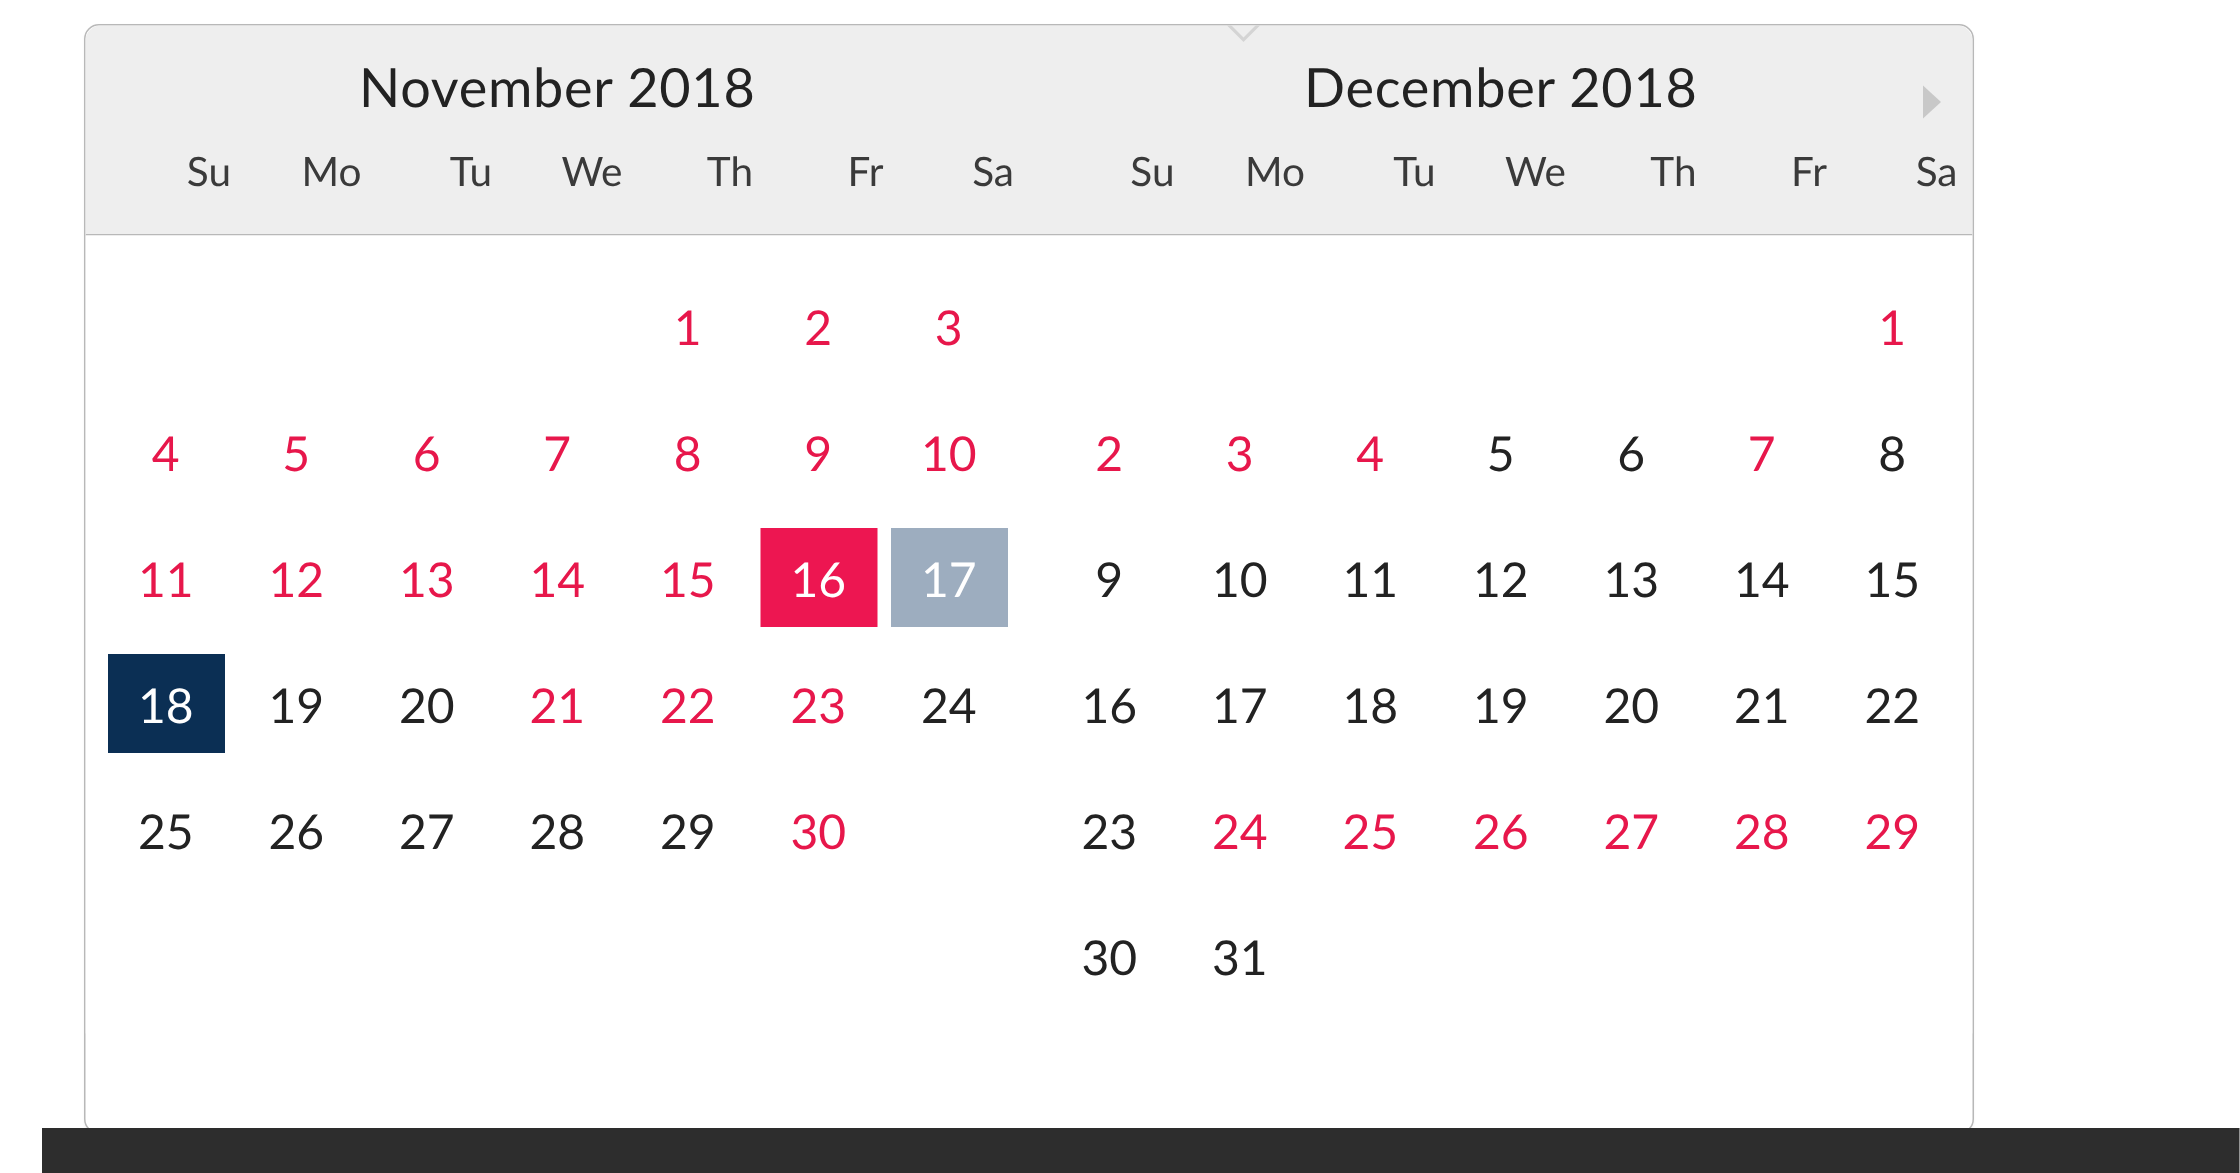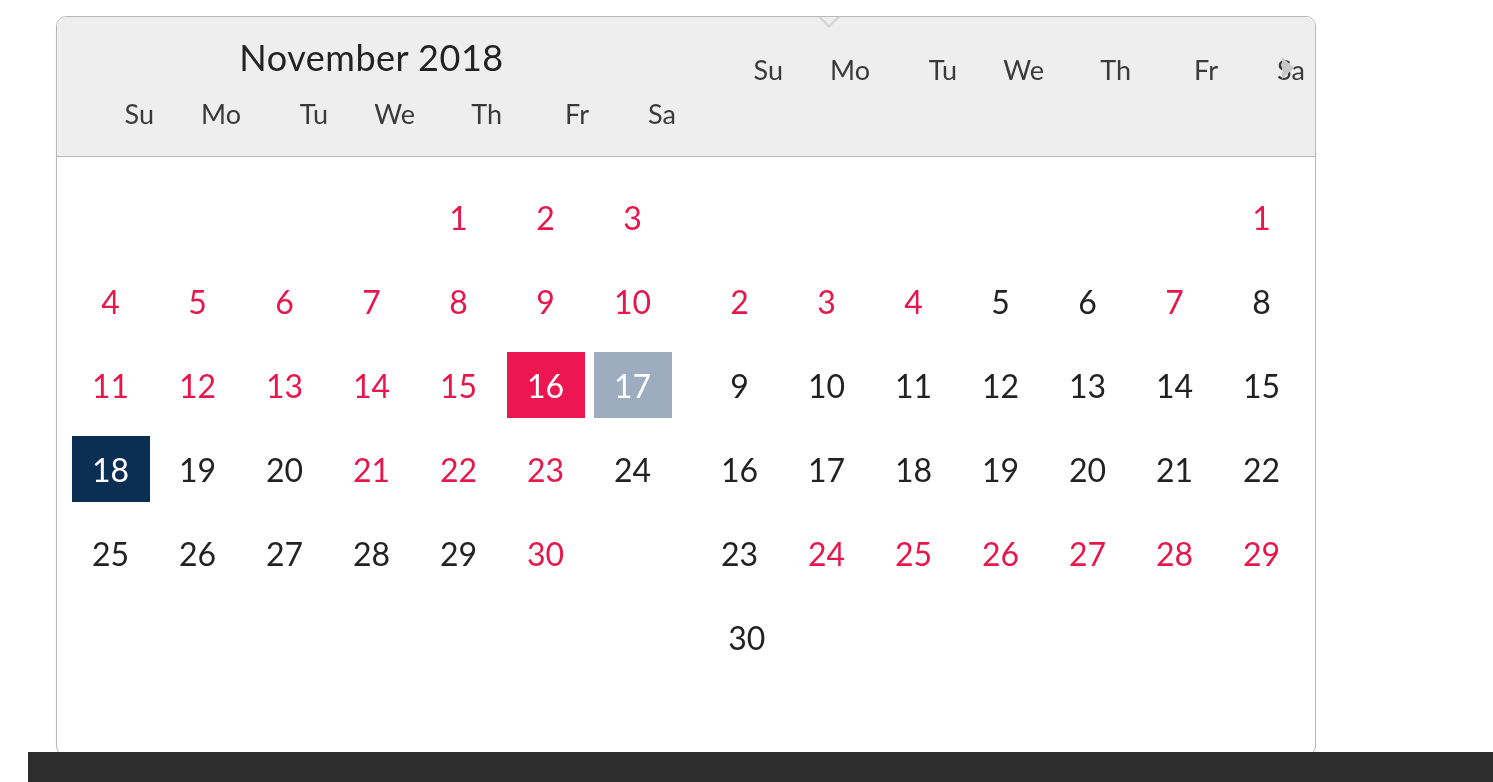--- a/index.html
+++ b/index.html
@@ -72,20 +72,21 @@
           <div class="dow">Su</div>
           <div class="dow">Mo</div>
           <div class="dow">Tu</div>
           <div class="dow">We</div>
           <div class="dow">Th</div>
           <div class="dow">Fr</div>
           <div class="dow">Sa</div>
         </div>
       </div>
       <div class="month">
+        <div class="month-title">December 2018</div>
         <div class="dow-row">
           <div class="dow">Su</div>
           <div class="dow">Mo</div>
           <div class="dow">Tu</div>
           <div class="dow">We</div>
           <div class="dow">Th</div>
           <div class="dow">Fr</div>
           <div class="dow">Sa</div>
         </div>
       </div>
@@ -327,20 +328,23 @@
               <div class="cell">28</div>
             </div>
             <div class="day pink">
               <div class="cell">29</div>
             </div>
           </div>
           <div class="wk">
             <div class="day ">
               <div class="cell">30</div>
             </div>
+            <div class="day ">
+              <div class="cell">31</div>
+            </div>
             <div class="day empty">
               <div class="cell"></div>
             </div>
             <div class="day empty">
               <div class="cell"></div>
             </div>
             <div class="day empty">
               <div class="cell"></div>
             </div>
             <div class="day empty">

